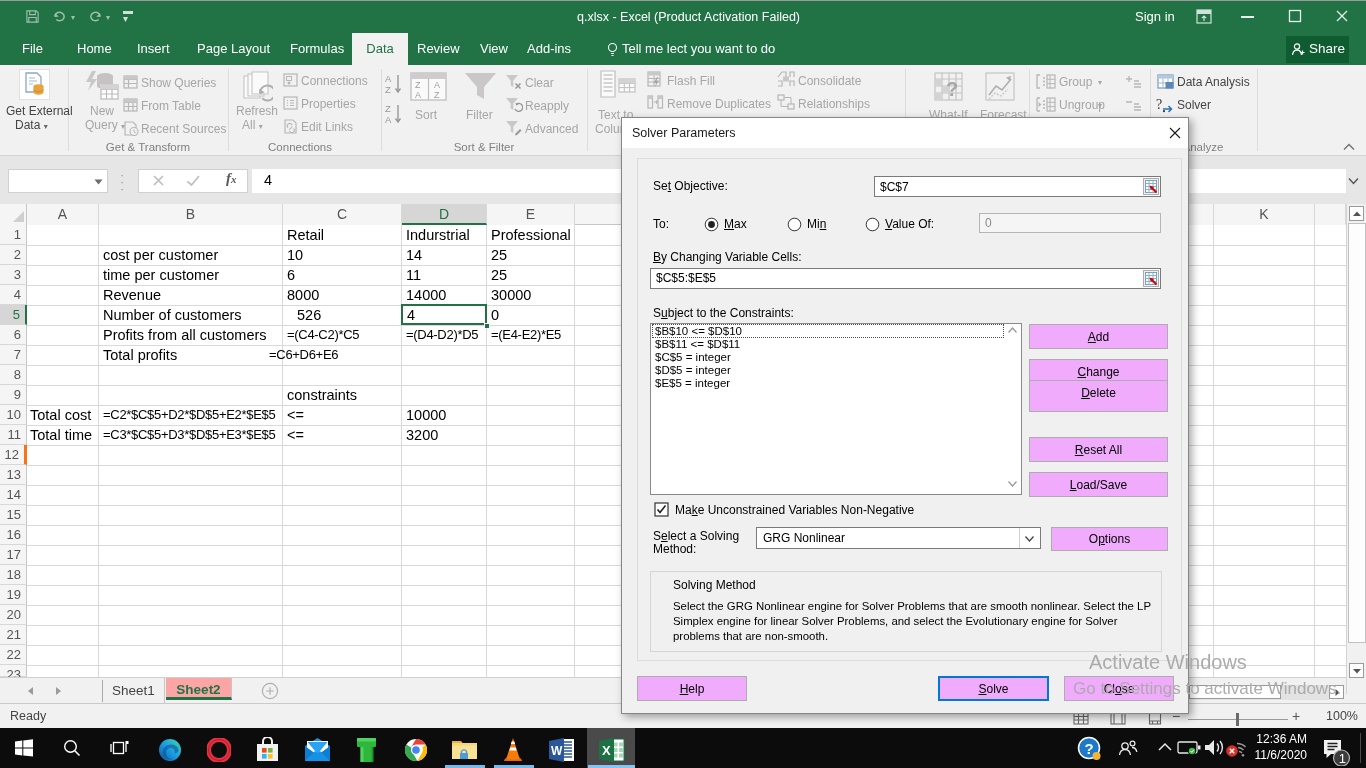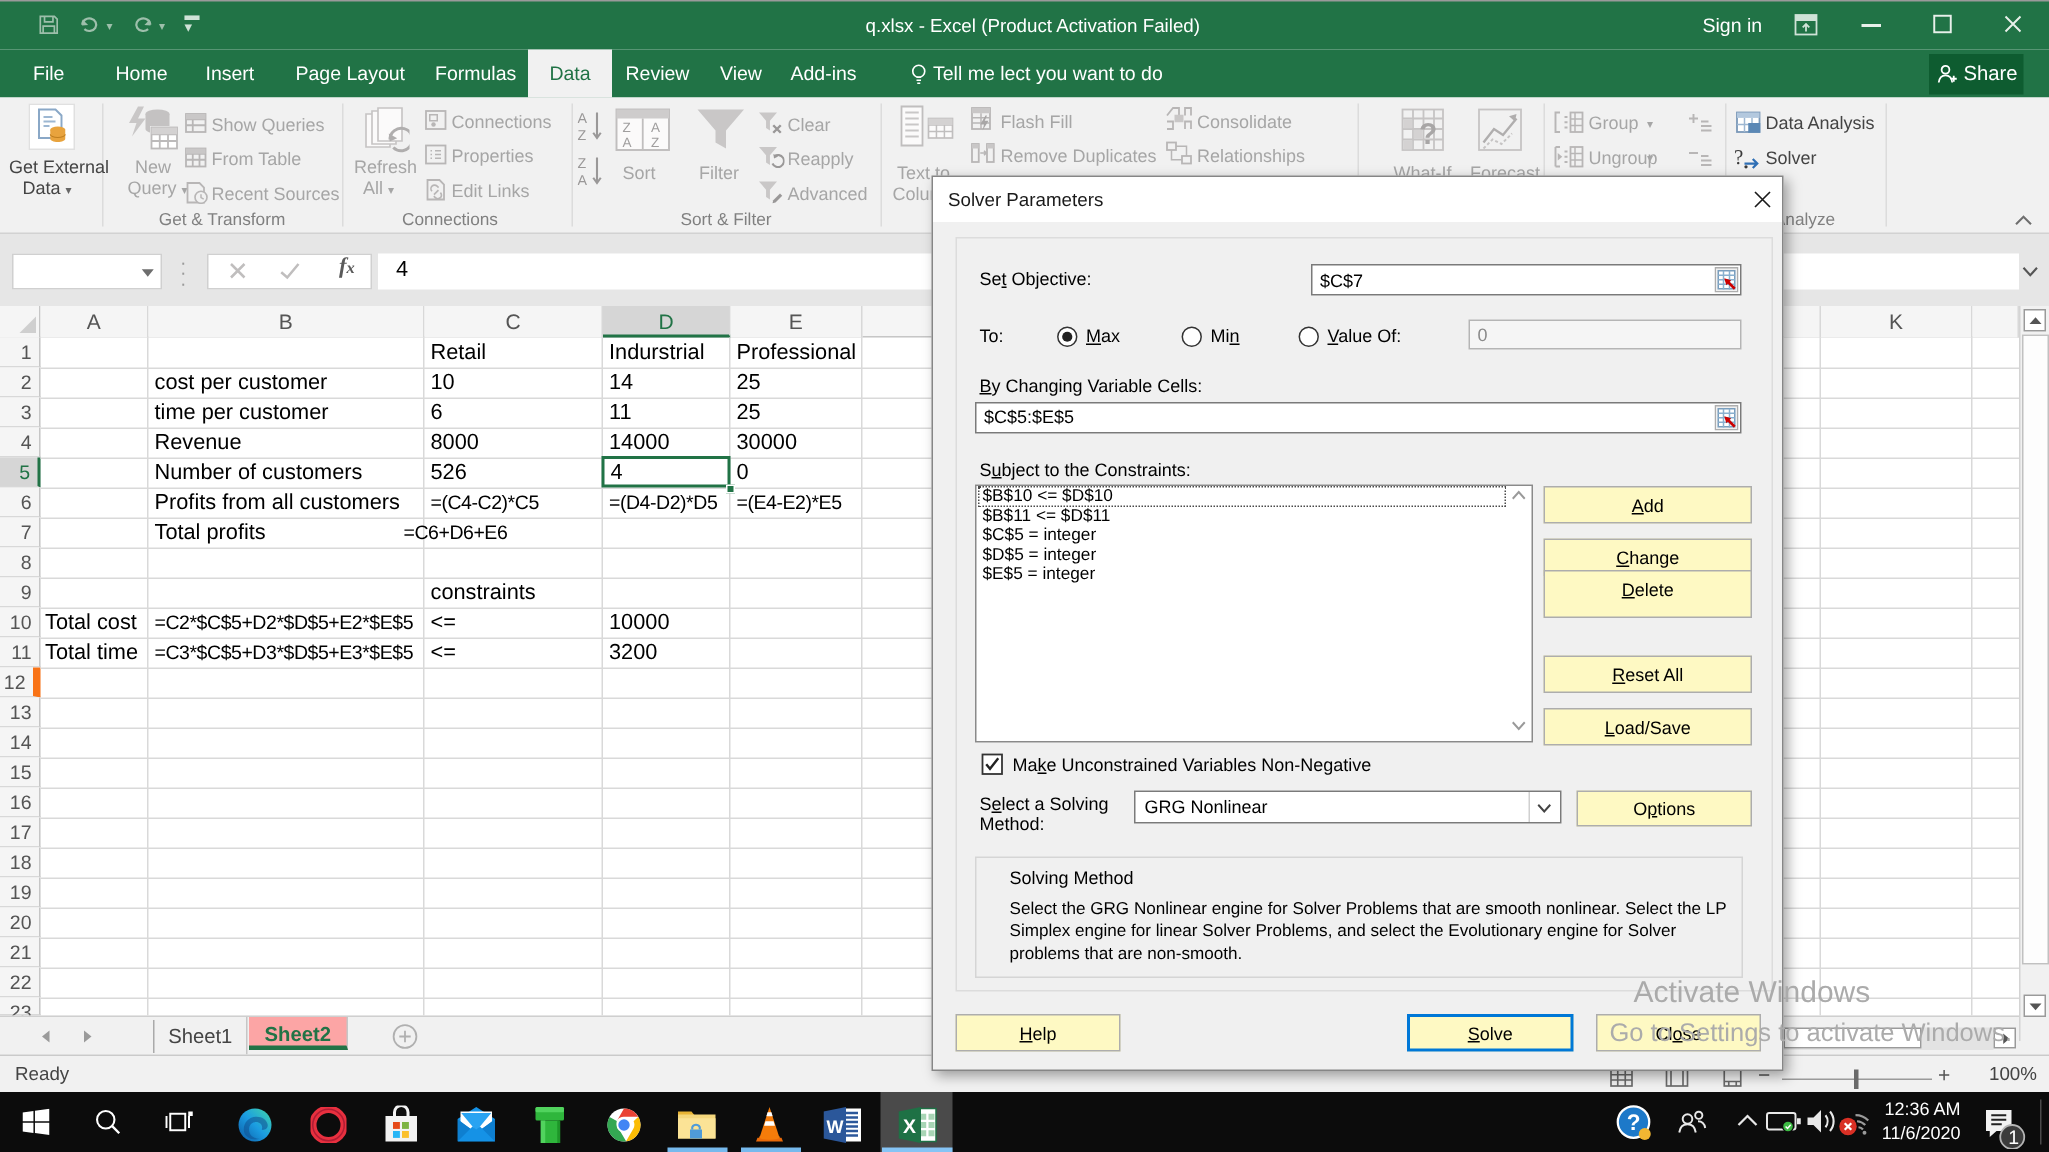--- a/index.html
+++ b/index.html
@@ -21,21 +21,21 @@
 #grid { left:0; top:204px; width:1366px; height:473px; background:#fff; }
 .colhead { position:absolute; top:0; height:21px; background:#f5f5f5; border-right:1px solid #d8d8d8; color:#555; font-size:14px; text-align:center; line-height:20px; }
 .rowhead { position:absolute; left:0; width:27px; height:20px; background:#f5f5f5; border-bottom:1px solid #d8d8d8; color:#555; font-size:13px; text-align:right; padding-right:5px; line-height:19px; }
 .cell { position:absolute; font-size:14.5px; color:#000; white-space:nowrap; line-height:20px; }
 .fcell { position:absolute; font-size:13px; letter-spacing:-0.3px; color:#000; white-space:nowrap; line-height:20px; }
 .hline { position:absolute; height:1px; background:#d9d9d9; left:27px; width:1319px; }
 .vline { position:absolute; width:1px; background:#d9d9d9; top:21px; height:452px; }
 
 #dlg { left:621px; top:117px; width:568px; height:597px; background:#f0f0f0; border:1px solid #868686; box-shadow:3px 3px 8px rgba(0,0,0,0.35); z-index:50; font-size:12px; }
 #dlgtitle { position:absolute; left:0; top:0; width:100%; height:30px; background:#fff; }
-.btn { position:absolute; background:#fef9c3; border:1px solid #adadad; font-size:12px; color:#000; text-align:center; font-family:"Liberation Sans", sans-serif; }
+.btn { position:absolute; background:#f0abfc; border:1px solid #adadad; font-size:12px; color:#000; text-align:center; font-family:"Liberation Sans", sans-serif; }
 .inp { position:absolute; background:#fff; border:1px solid #7a7a7a; font-size:12px; }
 u { text-decoration:underline; }
 
 #tabbar { left:0; top:677px; width:1366px; height:26px; background:#f1f1f1; border-top:1px solid #cfcfcf; }
 #statusbar { left:0; top:703px; width:1366px; height:25px; background:#f1f1f1; border-top:1px solid #cacaca; }
 #taskbar { left:0; top:728px; width:1366px; height:40px; background:#0c0c0c; z-index:80; }
 .watermark { color:#ababab; z-index:60; font-family:"Liberation Sans", sans-serif; }
 </style>
 </head>
 <body>
@@ -377,21 +377,21 @@
   <div class="rowhead" style="top:41px;height:20px;background:#f5f5f5;color:#555;border-right:1px solid #c6c6c6;">2</div>
   <div class="rowhead" style="top:61px;height:20px;background:#f5f5f5;color:#555;border-right:1px solid #c6c6c6;">3</div>
   <div class="rowhead" style="top:81px;height:20px;background:#f5f5f5;color:#555;border-right:1px solid #c6c6c6;">4</div>
   <div class="rowhead" style="top:101px;height:20px;background:#d6d6d6;color:#217346;border-right:2px solid #217346;">5</div>
   <div class="rowhead" style="top:121px;height:20px;background:#f5f5f5;color:#555;border-right:1px solid #c6c6c6;">6</div>
   <div class="rowhead" style="top:141px;height:20px;background:#f5f5f5;color:#555;border-right:1px solid #c6c6c6;">7</div>
   <div class="rowhead" style="top:161px;height:20px;background:#f5f5f5;color:#555;border-right:1px solid #c6c6c6;">8</div>
   <div class="rowhead" style="top:181px;height:20px;background:#f5f5f5;color:#555;border-right:1px solid #c6c6c6;">9</div>
   <div class="rowhead" style="top:201px;height:20px;background:#f5f5f5;color:#555;border-right:1px solid #c6c6c6;">10</div>
   <div class="rowhead" style="top:221px;height:20px;background:#f5f5f5;color:#555;border-right:1px solid #c6c6c6;">11</div>
-  <div class="rowhead" style="top:241px;height:20px;background:#f5f5f5;color:#555;border-right:5px solid #f97316;">12</div>
+  <div class="rowhead" style="top:241px;height:20px;background:#f5f5f5;color:#555;border-right:3px solid #f97316;">12</div>
   <div class="rowhead" style="top:261px;height:20px;background:#f5f5f5;color:#555;border-right:1px solid #c6c6c6;">13</div>
   <div class="rowhead" style="top:281px;height:20px;background:#f5f5f5;color:#555;border-right:1px solid #c6c6c6;">14</div>
   <div class="rowhead" style="top:301px;height:20px;background:#f5f5f5;color:#555;border-right:1px solid #c6c6c6;">15</div>
   <div class="rowhead" style="top:321px;height:20px;background:#f5f5f5;color:#555;border-right:1px solid #c6c6c6;">16</div>
   <div class="rowhead" style="top:341px;height:20px;background:#f5f5f5;color:#555;border-right:1px solid #c6c6c6;">17</div>
   <div class="rowhead" style="top:361px;height:20px;background:#f5f5f5;color:#555;border-right:1px solid #c6c6c6;">18</div>
   <div class="rowhead" style="top:381px;height:20px;background:#f5f5f5;color:#555;border-right:1px solid #c6c6c6;">19</div>
   <div class="rowhead" style="top:401px;height:20px;background:#f5f5f5;color:#555;border-right:1px solid #c6c6c6;">20</div>
   <div class="rowhead" style="top:421px;height:20px;background:#f5f5f5;color:#555;border-right:1px solid #c6c6c6;">21</div>
   <div class="rowhead" style="top:441px;height:20px;background:#f5f5f5;color:#555;border-right:1px solid #c6c6c6;">22</div>
@@ -434,21 +434,21 @@
   <div class="cell" style="left:491px;top:41px;">25</div>
   <div class="cell" style="left:103px;top:61px;">time per customer</div>
   <div class="cell" style="left:287px;top:61px;">6</div>
   <div class="cell" style="left:406px;top:61px;">11</div>
   <div class="cell" style="left:491px;top:61px;">25</div>
   <div class="cell" style="left:103px;top:81px;">Revenue</div>
   <div class="cell" style="left:287px;top:81px;">8000</div>
   <div class="cell" style="left:406px;top:81px;">14000</div>
   <div class="cell" style="left:491px;top:81px;">30000</div>
   <div class="cell" style="left:103px;top:101px;">Number of customers</div>
-  <div class="cell" style="left:287px;top:101px;text-align:center;">526</div>
+  <div class="cell" style="left:297px;top:101px;text-align:center;">526</div>
   <div class="cell" style="left:407px;top:101px;">4</div>
   <div class="cell" style="left:491px;top:101px;">0</div>
   <div class="cell" style="left:103px;top:121px;">Profits from all customers</div>
   <div class="fcell" style="left:287px;top:121px;">=(C4-C2)*C5</div>
   <div class="fcell" style="left:406px;top:121px;">=(D4-D2)*D5</div>
   <div class="fcell" style="left:491px;top:121px;">=(E4-E2)*E5</div>
   <div class="cell" style="left:103px;top:141px;">Total profits</div>
   <div class="fcell" style="left:269px;top:141px;">=C6+D6+E6</div>
   <div class="cell" style="left:287px;top:181px;">constraints</div>
   <div class="cell" style="left:30px;top:201px;">Total cost</div>

